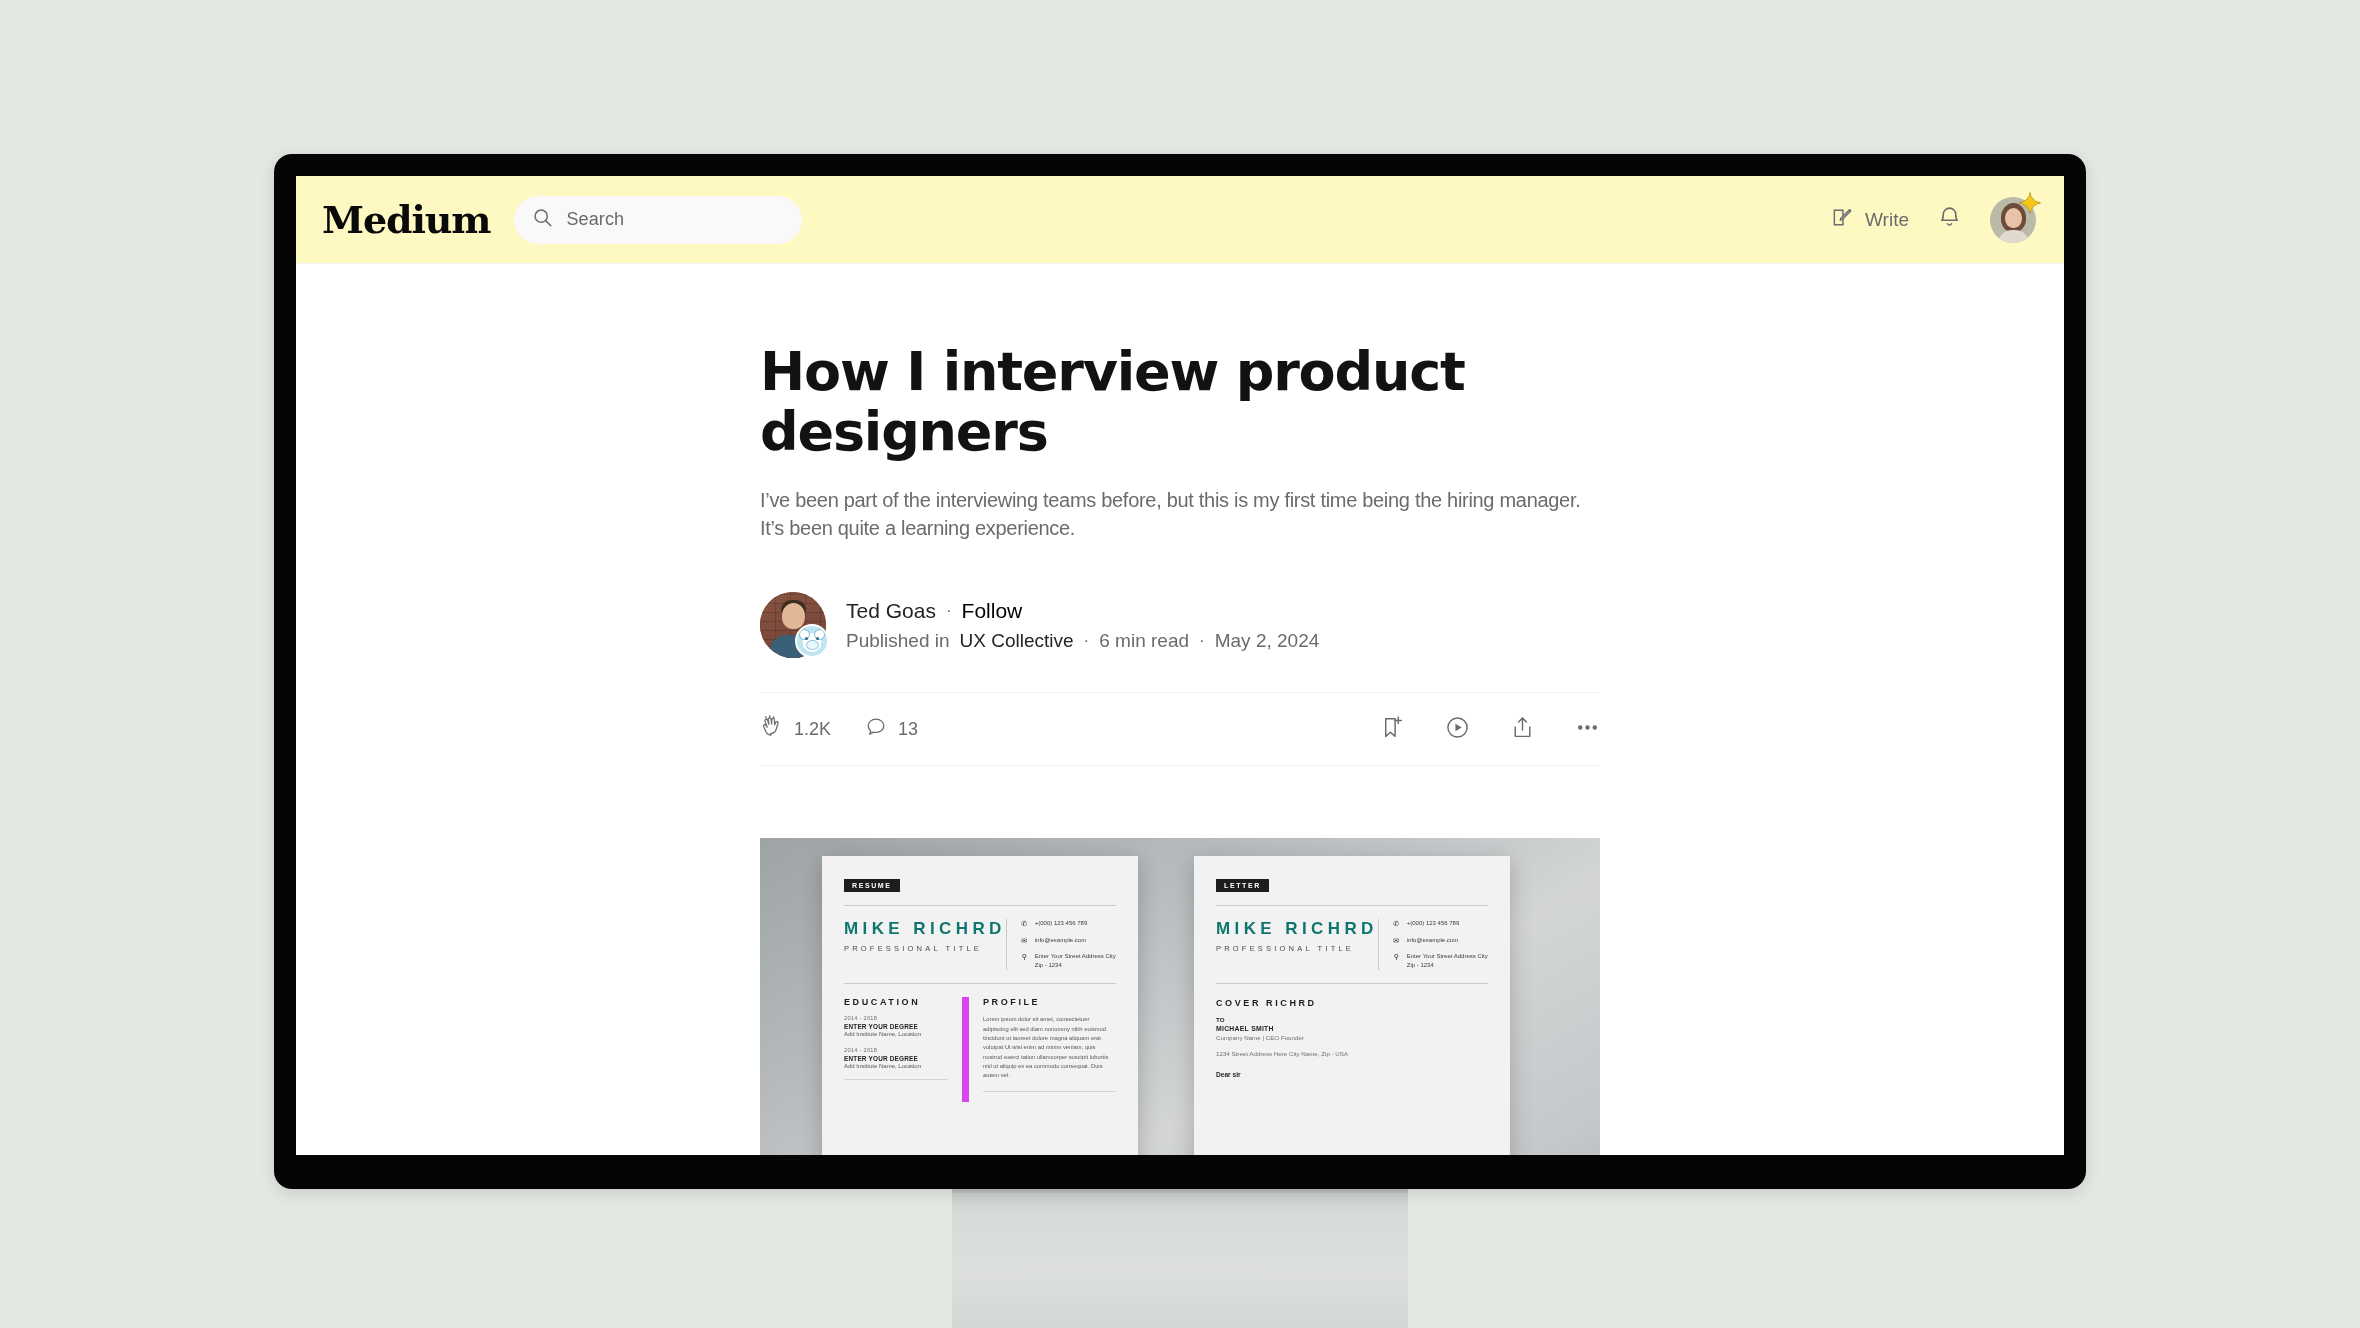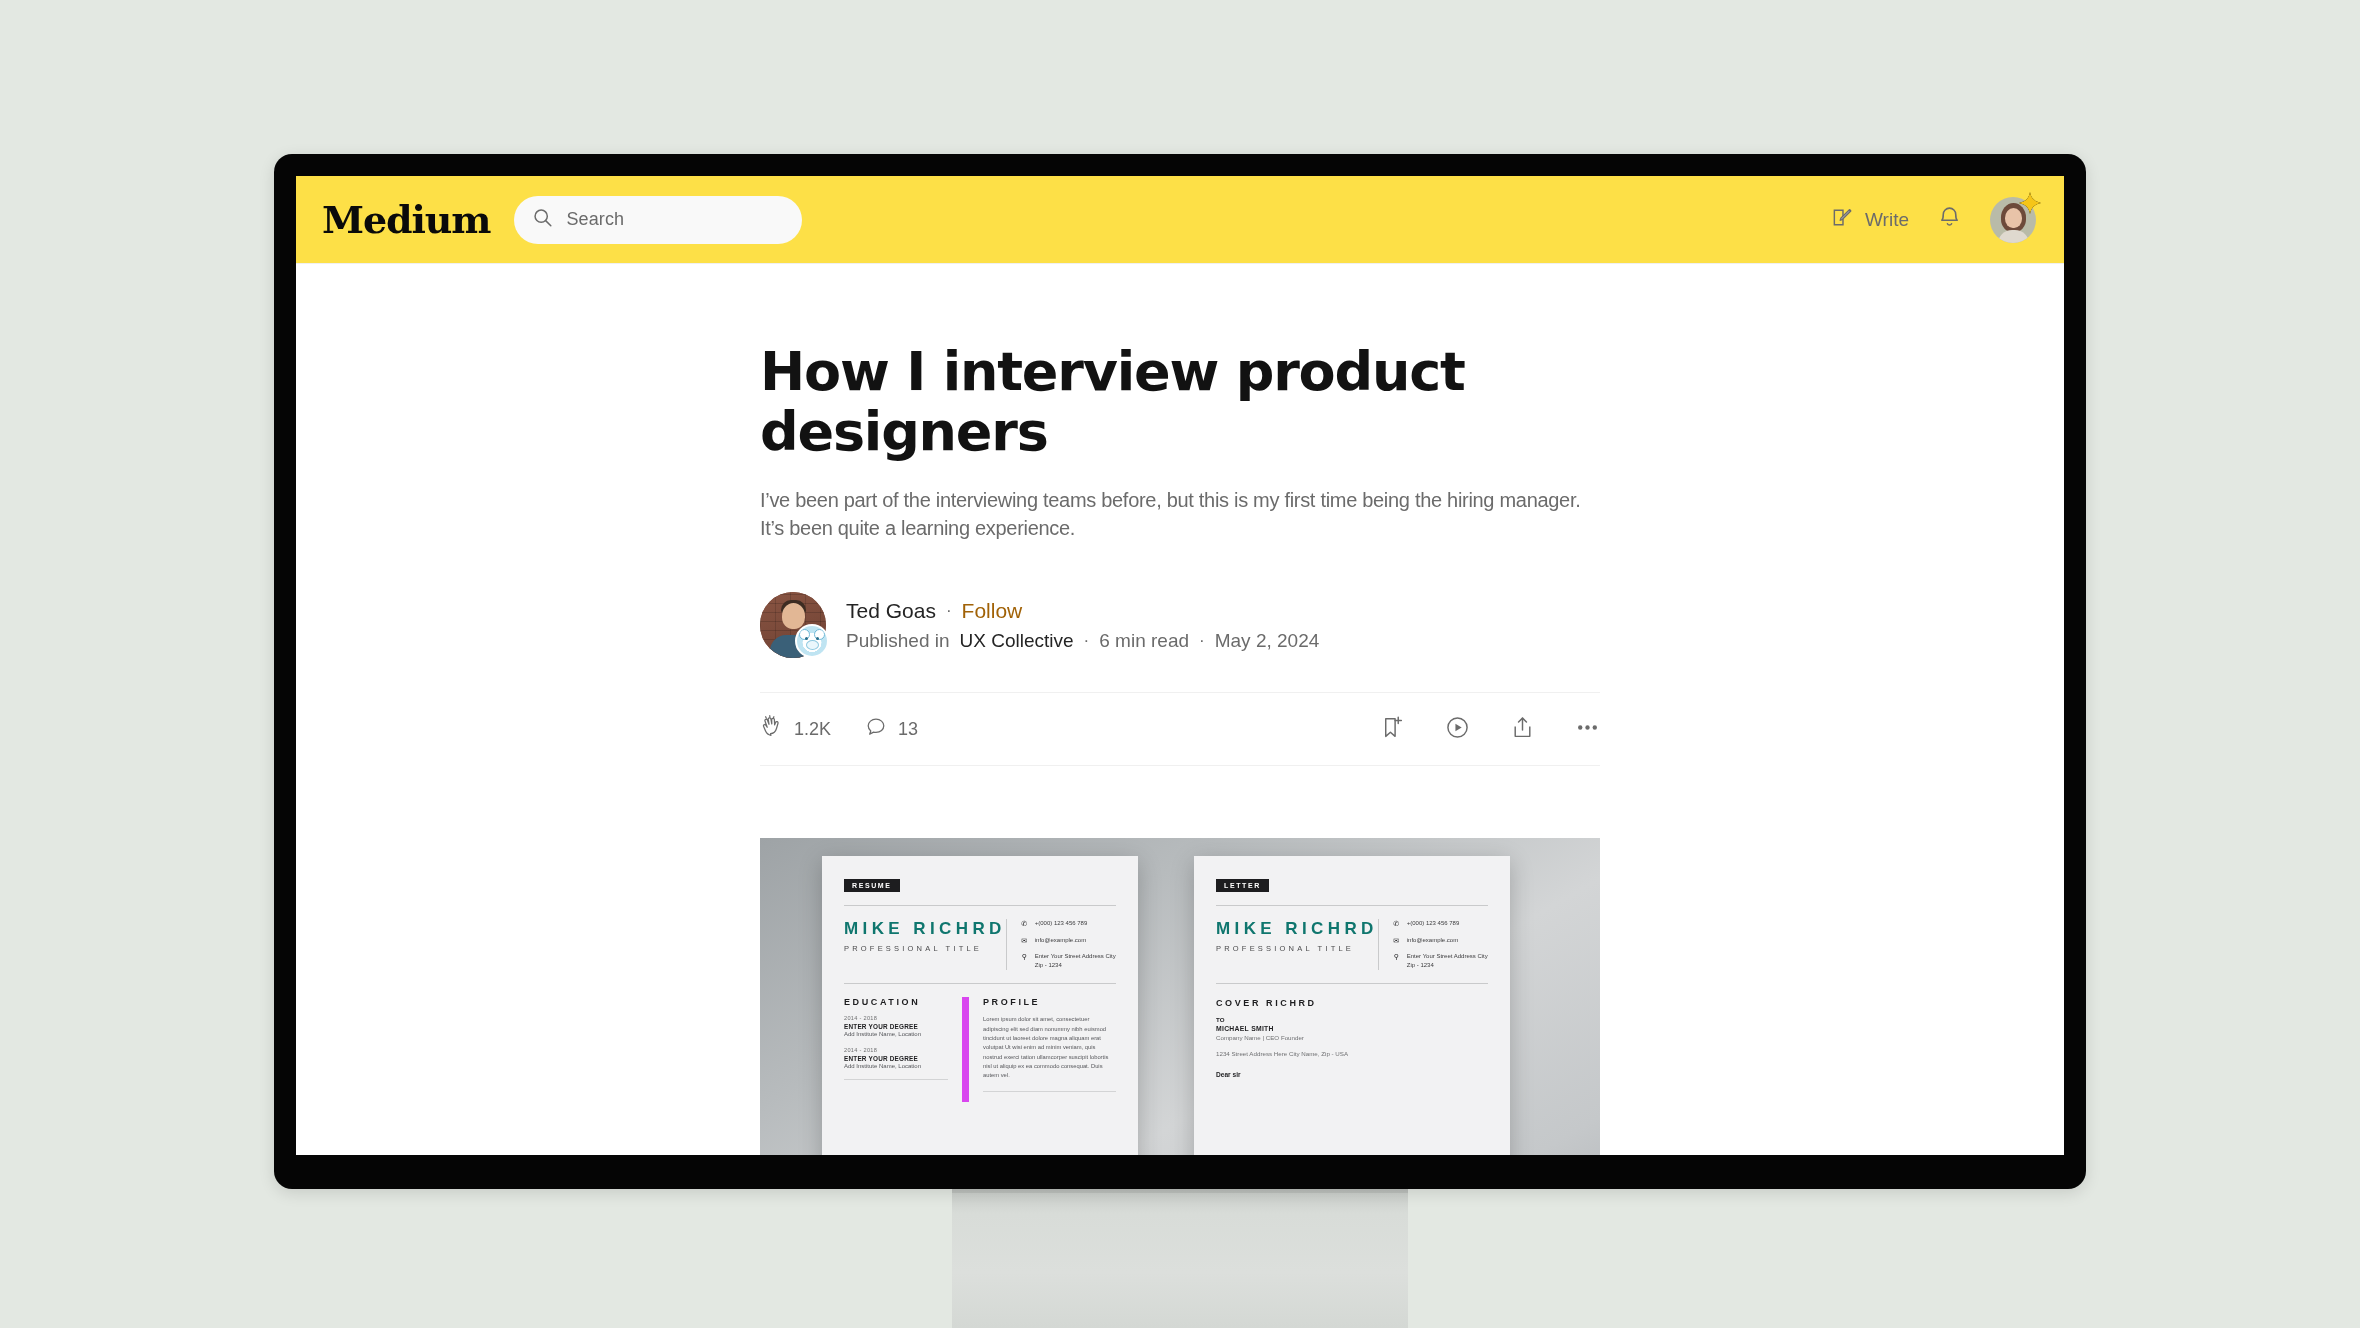--- a/index.html
+++ b/index.html
@@ -58,21 +58,21 @@
   }
 
   
   #topbar {
     height: 88px;
     border-bottom: 1px solid #f0f0f0;
     display: flex;
     align-items: center;
     padding: 0 28px 0 26px;
     box-sizing: border-box;
-    background: #fde047;
+    background: #fef9c3;
   }
   .logo {
     font-family: "DejaVu Serif", "Liberation Serif", serif;
     font-weight: 700;
     font-size: 38px;
     letter-spacing: -1.1px;
     color: #0a0a0a;
     line-height: 1;
     margin-right: 24px;
     white-space: nowrap;
@@ -247,21 +247,21 @@
     position: absolute; width: 3px; height: 3px; border-radius: 50%;
     background: #2b6f8c; top: 11px;
   }
   .pub-badge .eye-l { left: 8px; }
   .pub-badge .eye-r { right: 8px; }
 
   .byline-lines { display: flex; flex-direction: column; gap: 7px; }
   .byline-row1 { display: flex; align-items: center; gap: 10px; font-size: 21px; }
   .author-name { color: #242424; }
   .dot-sep { color: #6b6b6b; font-size: 17px; }
-  .follow-link { color: #a16207; }
+  .follow-link { color: #000000; }
   .byline-row2 { display: flex; align-items: center; gap: 10px; font-size: 19px; color: #6b6b6b; }
   .byline-row2 .pub-name { color: #242424; }
 
   
   .engagement {
     display: flex;
     align-items: center;
     height: 72px;
     border-top: 1px solid #f0f0f0;
     border-bottom: 1px solid #f0f0f0;

